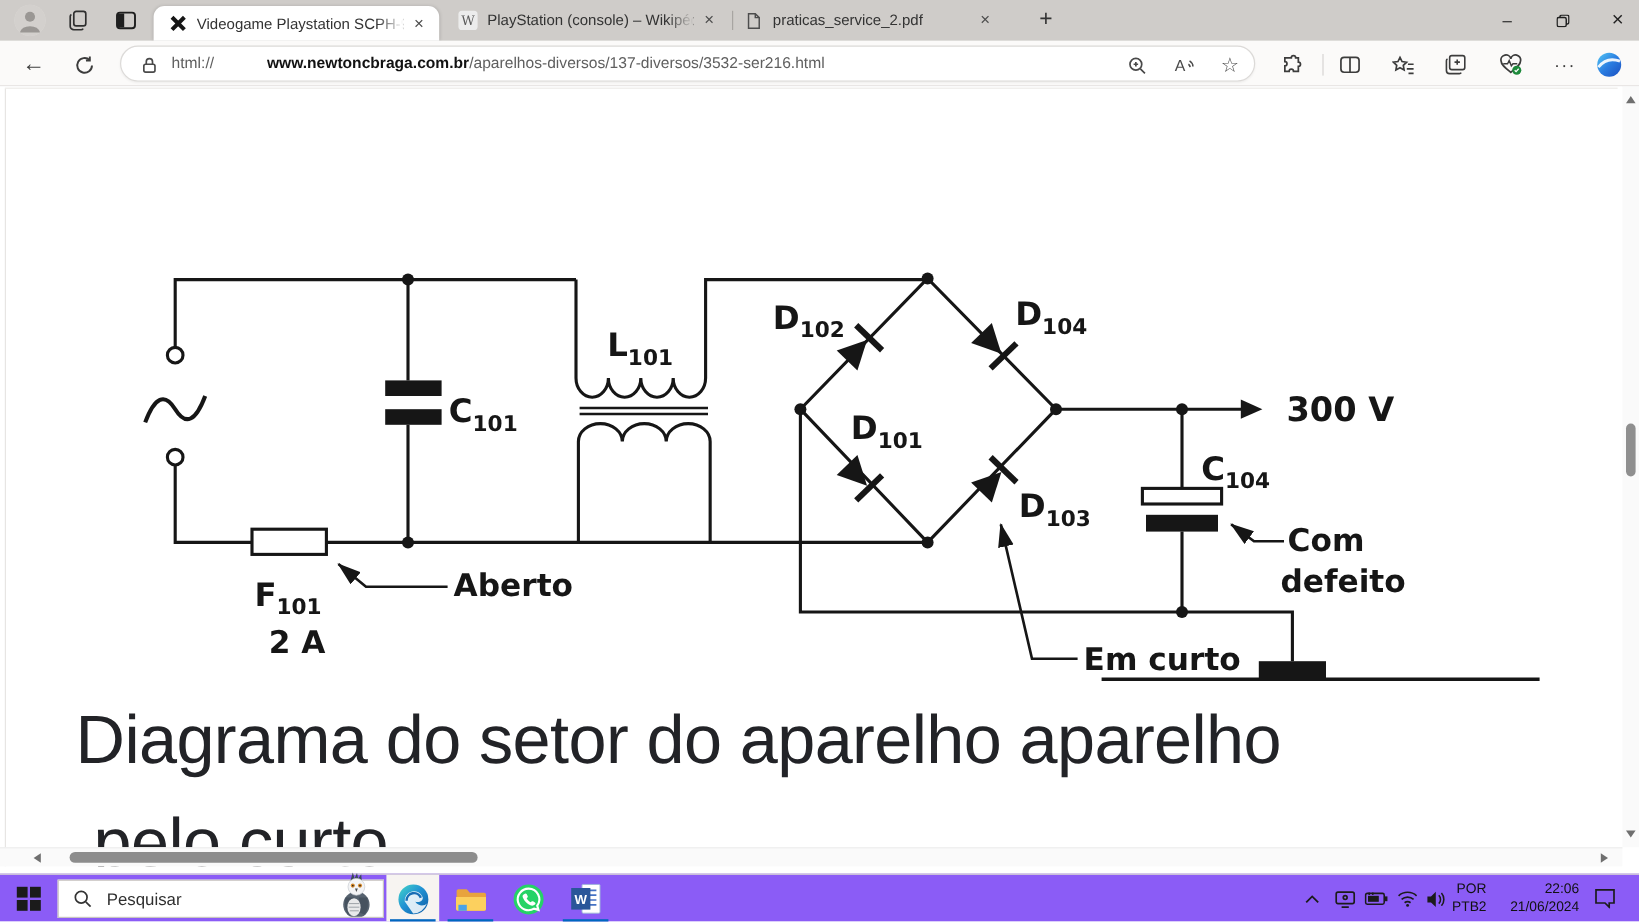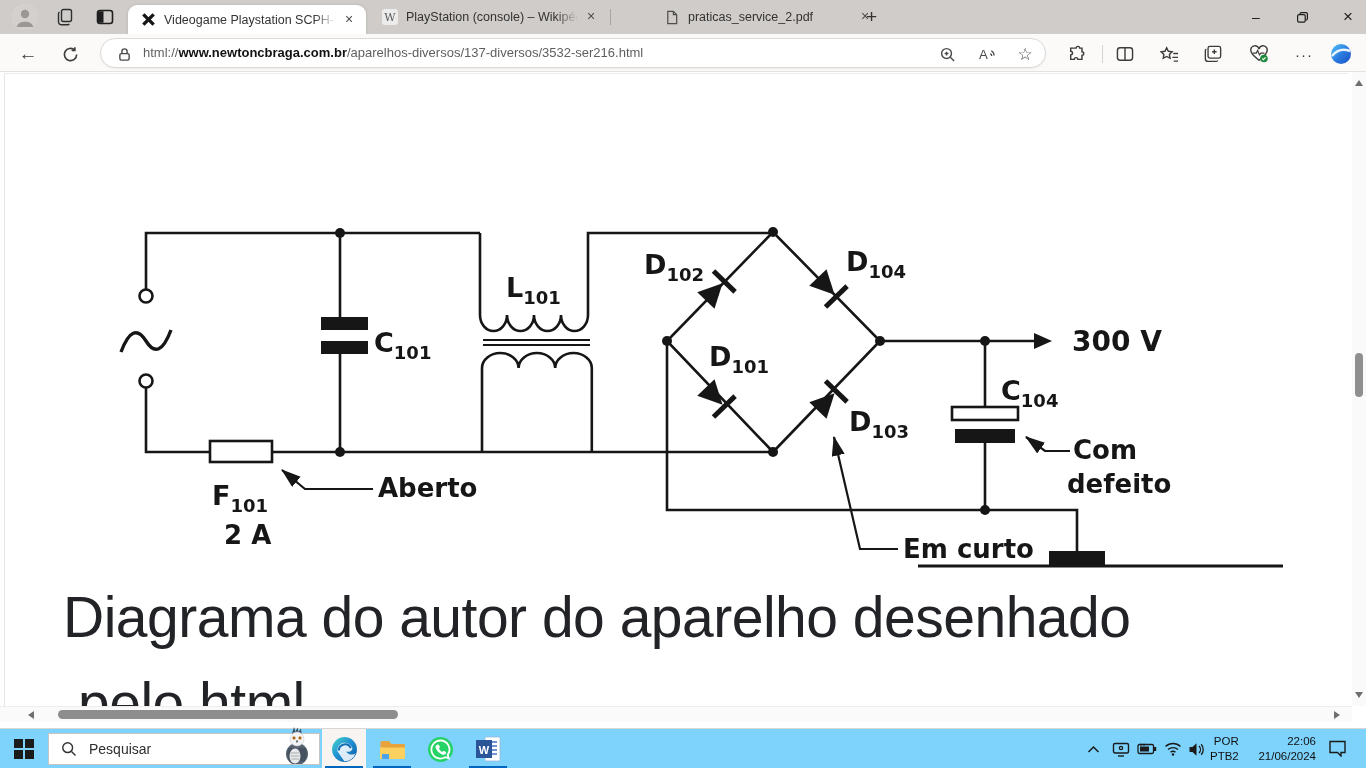--- a/index.html
+++ b/index.html
@@ -20,42 +20,42 @@
   .wiki-fav { background:#ececec; border-radius:3px; font-family:"DejaVu Serif", serif; font-size:11px; color:#5a5a5a; }
   .tab-divider { position:absolute; left:610px; top:9px; width:1px; height:16px; background:#a8a5a2; }
   #newtab { position:absolute; left:858px; top:4px; width:27px; height:27px; border-radius:6px; text-align:center; line-height:25px; font-size:19px; color:#333; }
   .wincontrol { position:absolute; top:0; width:46px; height:34px; display:flex; align-items:center; justify-content:center; font-size:14px; color:#1f1f1f; }
 
   
   #toolbar { position:absolute; left:0; top:34px; width:1366px; height:38px; background:#fbfaf9; border-bottom:1px solid #e4e2e0; }
   .nav-icon { position:absolute; top:7px; width:26px; height:26px; display:flex; align-items:center; justify-content:center; color:#3c3c3c; border-radius:6px; }
   #addressbar { position:absolute; left:100px; top:4px; width:946px; height:30px; background:#fff; border:1px solid #dcdad8; border-radius:15px; box-shadow:0 1px 2px rgba(0,0,0,.06); }
   #urltext { position:absolute; left:42px; top:6px; font-size:13px; color:#5f5f5f; white-space:nowrap; }
-  #urltext .host { color:#121212; font-weight:700; }
+  #urltext .host { color:#121212; font-weight:700;margin-left:44px; }
   .pill-icon { position:absolute; top:5px; width:20px; height:20px; display:flex; align-items:center; justify-content:center; color:#4a4a4a; }
   .star-glyph { font-size:17px; color:#4a4a4a; }
 
   
   #page { position:absolute; left:0; top:72px; width:1352px; height:650px; background:#fff; overflow:hidden; }
   #page-edge-left { position:absolute; left:4px; top:2px; width:1px; height:648px; background:#e7e5e3; }
   #page-edge-top { position:absolute; left:4px; top:1px; width:1344px; height:1px; background:#edebe9; }
   #schematic { position:absolute; left:0; top:0; width:1366px; height:634px; }
   .caption { position:absolute; font-size:57px; font-weight:300; color:#222327; letter-spacing:-0.5px; white-space:nowrap; }
   #caption1 { left:63px; top:512px; }
   #caption2 { left:78px; top:598px; }
 
   
   #vscroll { position:absolute; left:1352px; top:72px; width:14px; height:634px; background:#fafafa; }
   #vthumb { position:absolute; left:3px; top:281px; width:8px; height:44px; background:#8f8f8f; border-radius:4px; }
   .scroll-arrow { position:absolute; width:0; height:0; }
   #hscroll { position:absolute; left:0; top:706px; width:1352px; height:16px; background:#fafafa; border-top:1px solid #ededed; }
   #hthumb { position:absolute; left:58px; top:3px; width:340px; height:9px; background:#8d8d8d; border-radius:5px; }
 
   
-  #taskbar { position:absolute; left:0; top:728px; width:1366px; height:40px; background:#7dd3fc; border-top:1px solid #dad6d3; }
+  #taskbar { position:absolute; left:0; top:728px; width:1366px; height:40px; background:#8b5cf6; border-top:1px solid #dad6d3; }
   #startbtn { position:absolute; left:0; top:0; width:48px; height:40px; display:flex; align-items:center; justify-content:center; }
   .winlogo { display:grid; grid-template-columns:9px 9px; grid-template-rows:9px 9px; gap:2px; }
   .winlogo span { background:#1b1b1b; }
   #searchbox { position:absolute; left:48px; top:4px; width:272px; height:32px; background:#fff; border:1px solid #c8c4c1; display:flex; align-items:center; }
   #searchbox .mag { margin-left:12px; }
   #searchbox .ph { margin-left:12px; font-size:14px; color:#2f2f2f; }
   #search-bird { position:absolute; right:4px; bottom:0; width:36px; height:38px; }
   .appslot { position:absolute; top:0; width:44px; height:40px; display:flex; align-items:center; justify-content:center; }
   .appslot.running::after { content:""; position:absolute; left:3px; bottom:0; width:38px; height:3px; background:#0067c0; }
   .appslot.front { background:#f7f4f1; }
@@ -104,21 +104,21 @@
     </div>
 
     <div class="tab" style="left:370px; width:238px;">
       <span class="favicon wiki-fav">W</span>
       <span class="title">PlayStation (console) – Wikipédia</span>
       <span class="close">×</span>
     </div>
 
     <div class="tab-divider"></div>
 
-    <div class="tab" style="left:652px; width:230px;">
+    <div class="tab" style="left:608px; width:230px;">
       <span class="favicon">
         <svg width="14" height="15" viewBox="0 0 14 16" fill="none" stroke="#4d4d4d" stroke-width="1.3">
             <path d="M2.5,1.5 h6 l3.5,3.5 v9.5 h-9.5 z"></path>
             <path d="M8.5,1.5 v3.5 h3.5"></path>
           </svg>
       </span>
       <span class="title">praticas_service_2.pdf</span>
       <span class="close">×</span>
     </div>
 
@@ -312,22 +312,22 @@
       <text class="sch-label" x="709" y="366" font-size="27"><tspan>D</tspan><tspan font-size="18" dy="7">101</tspan></text>
       <text class="sch-label" x="849" y="431" font-size="27"><tspan>D</tspan><tspan font-size="18" dy="7">103</tspan></text>
       <text class="sch-label" x="1001" y="400" font-size="27"><tspan>C</tspan><tspan font-size="18" dy="7">104</tspan></text>
       <text class="sch-label" x="1072" y="351" font-size="28">300 V</text>
       <text class="sch-label" x="378" y="497" font-size="26">Aberto</text>
       <text class="sch-label" x="903" y="558" font-size="26">Em curto</text>
       <text class="sch-label" x="1073" y="459" font-size="26">Com</text>
       <text class="sch-label" x="1067" y="493" font-size="26">defeito</text>
     </svg>
 
-    <div id="caption1" class="caption">Diagrama do autor do aparelho desenhado</div>
-    <div id="caption2" class="caption">pelo html</div>
+    <div id="caption1" class="caption">Diagrama do setor do aparelho aparelho</div>
+    <div id="caption2" class="caption">pelo curto</div>
   </div>
 
   <div id="vscroll">
     <div class="scroll-arrow" style="left:3px; top:8px; border-left:4px solid transparent; border-right:4px solid transparent; border-bottom:6px solid #6f6f6f;"></div>
     <div id="vthumb"></div>
     <div class="scroll-arrow" style="left:3px; top:620px; border-left:4px solid transparent; border-right:4px solid transparent; border-top:6px solid #6f6f6f;"></div>
   </div>
   <div id="hscroll">
     <div class="scroll-arrow" style="left:28px; top:4px; border-top:4px solid transparent; border-bottom:4px solid transparent; border-right:6px solid #6f6f6f;"></div>
     <div id="hthumb"></div>

